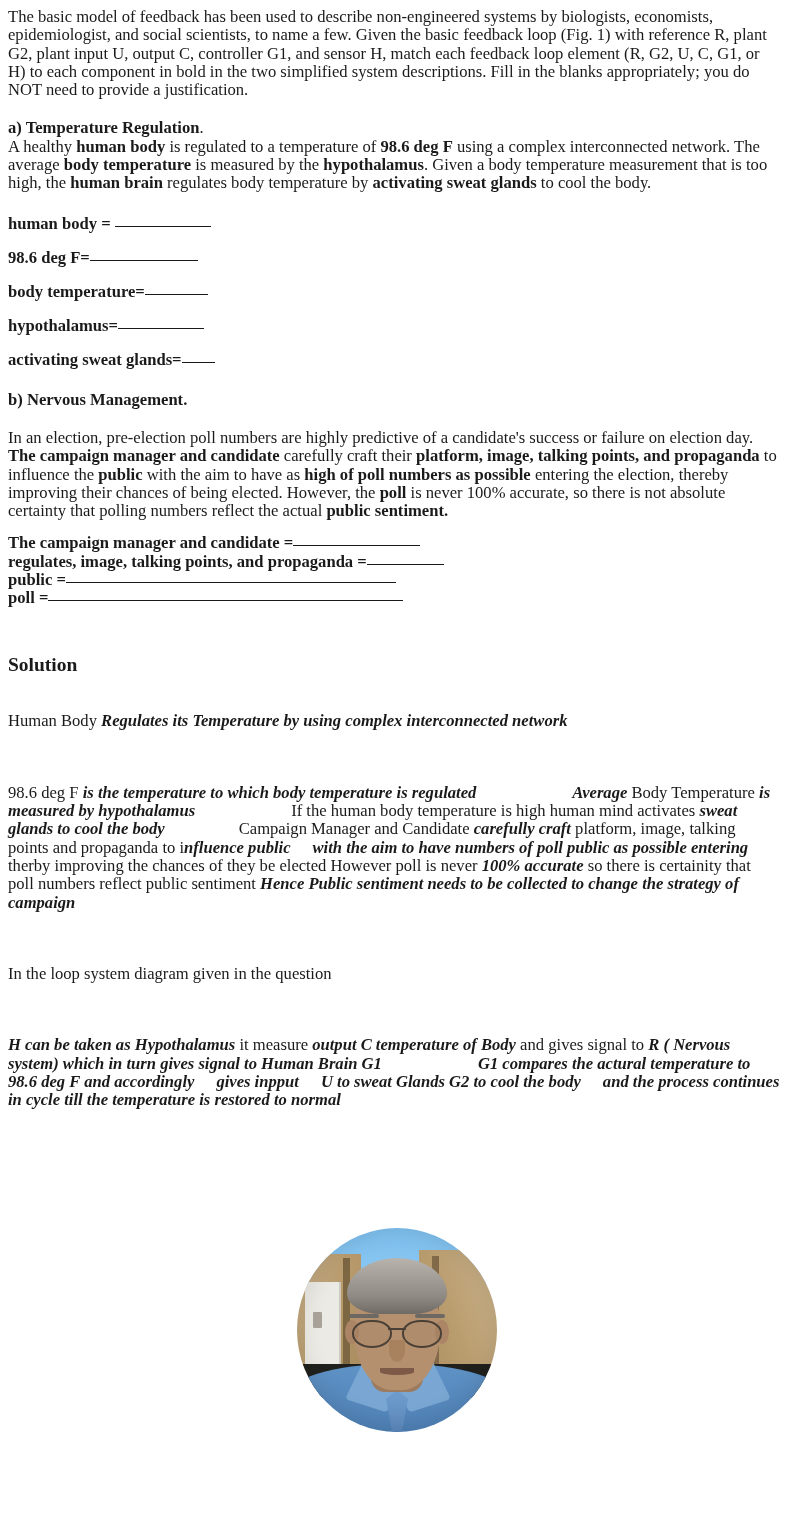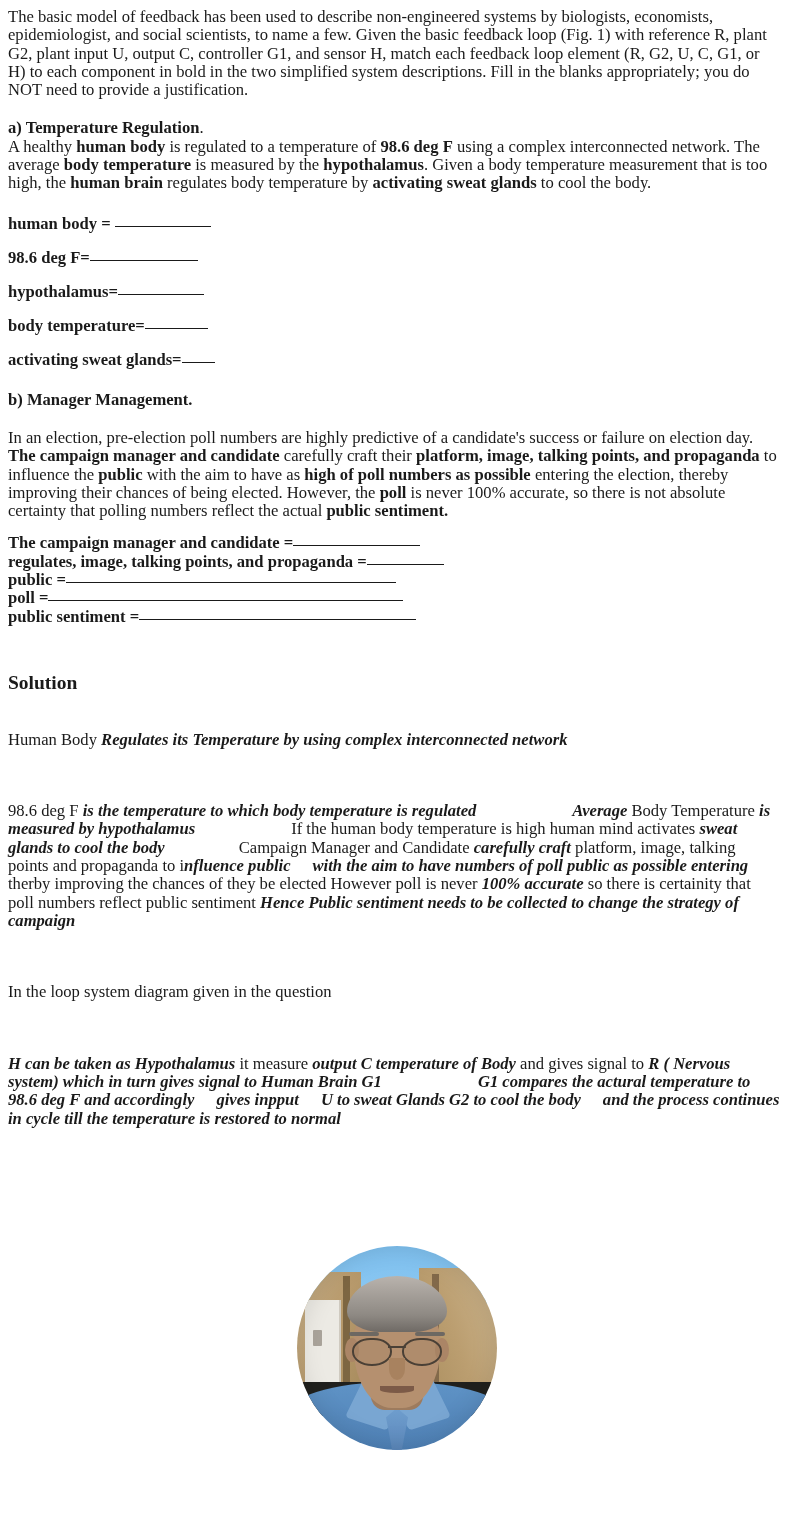--- a/index.html
+++ b/index.html
@@ -280,41 +280,40 @@
     <div class="spacer-md"></div>
 
     <p class="para"><b>a) Temperature Regulation</b><span>.</span></p>
     <p class="para"><span>A healthy </span><b>human body</b><span> is regulated to a temperature of </span><b>98.6 deg F</b><span> using a complex interconnected network. The average </span><b>body temperature</b><span> is measured by the </span><b>hypothalamus</b><span>. Given a body temperature measurement that is too high, the </span><b>human brain</b><span> regulates body temperature by </span><b>activating sweat glands</b><span> to cool the body.</span></p>
 
     <div class="spacer-sm"></div>
 
     <div class="blank-list" id="blanks-a">
         <div class="blank-row"><span class="label">human body = </span><span class="rule" style="width: 96px;"></span></div>
         <div class="blank-row"><span class="label">98.6 deg F=</span><span class="rule" style="width: 108px;"></span></div>
+        <div class="blank-row"><span class="label">body temperature=</span><span class="rule" style="width: 63px;"></span></div>
         <div class="blank-row"><span class="label">hypothalamus=</span><span class="rule" style="width: 86px;"></span></div>
-        <div class="blank-row"><span class="label">body temperature=</span><span class="rule" style="width: 63px;"></span></div>
         <div class="blank-row"><span class="label">activating sweat glands=</span><span class="rule" style="width: 33px;"></span></div>
       </div>
 
     <div class="spacer-sm"></div>
 
-    <p class="para"><b>b) Manager Management.</b></p>
+    <p class="para"><b>b) Nervous Management.</b></p>
 
     <div class="spacer-md"></div>
 
     <p class="para"><span>In an election, pre-election poll numbers are highly predictive of a candidate's success or failure on election day. </span><b>The campaign manager and candidate</b><span> carefully craft their </span><b>platform, image, talking points, and propaganda</b><span> to influence the </span><b>public</b><span> with the aim to have as </span><b>high of poll numbers as possible</b><span> entering the election, thereby improving their chances of being elected. However, the </span><b>poll</b><span> is never 100% accurate, so there is not absolute certainty that polling numbers reflect the actual </span><b>public sentiment.</b></p>
 
     <div class="spacer-sm"></div>
 
     <div class="blank-list blank-tight" id="blanks-b">
         <div class="blank-row"><span class="label">The campaign manager and candidate =</span><span class="rule" style="width: 127px;"></span></div>
         <div class="blank-row"><span class="label">regulates, image, talking points, and propaganda =</span><span class="rule" style="width: 77px;"></span></div>
         <div class="blank-row"><span class="label">public =</span><span class="rule" style="width: 330px;"></span></div>
         <div class="blank-row"><span class="label">poll =</span><span class="rule" style="width: 355px;"></span></div>
-        <div class="blank-row"><span class="label">public sentiment =</span><span class="rule" style="width: 277px;"></span></div>
       </div>
 
     <div class="spacer-md"></div>
 
 
     <div class="spacer-lg"></div>
 
     <h2 class="solution-heading">Solution</h2>
 
     <div class="spacer-md"></div>

